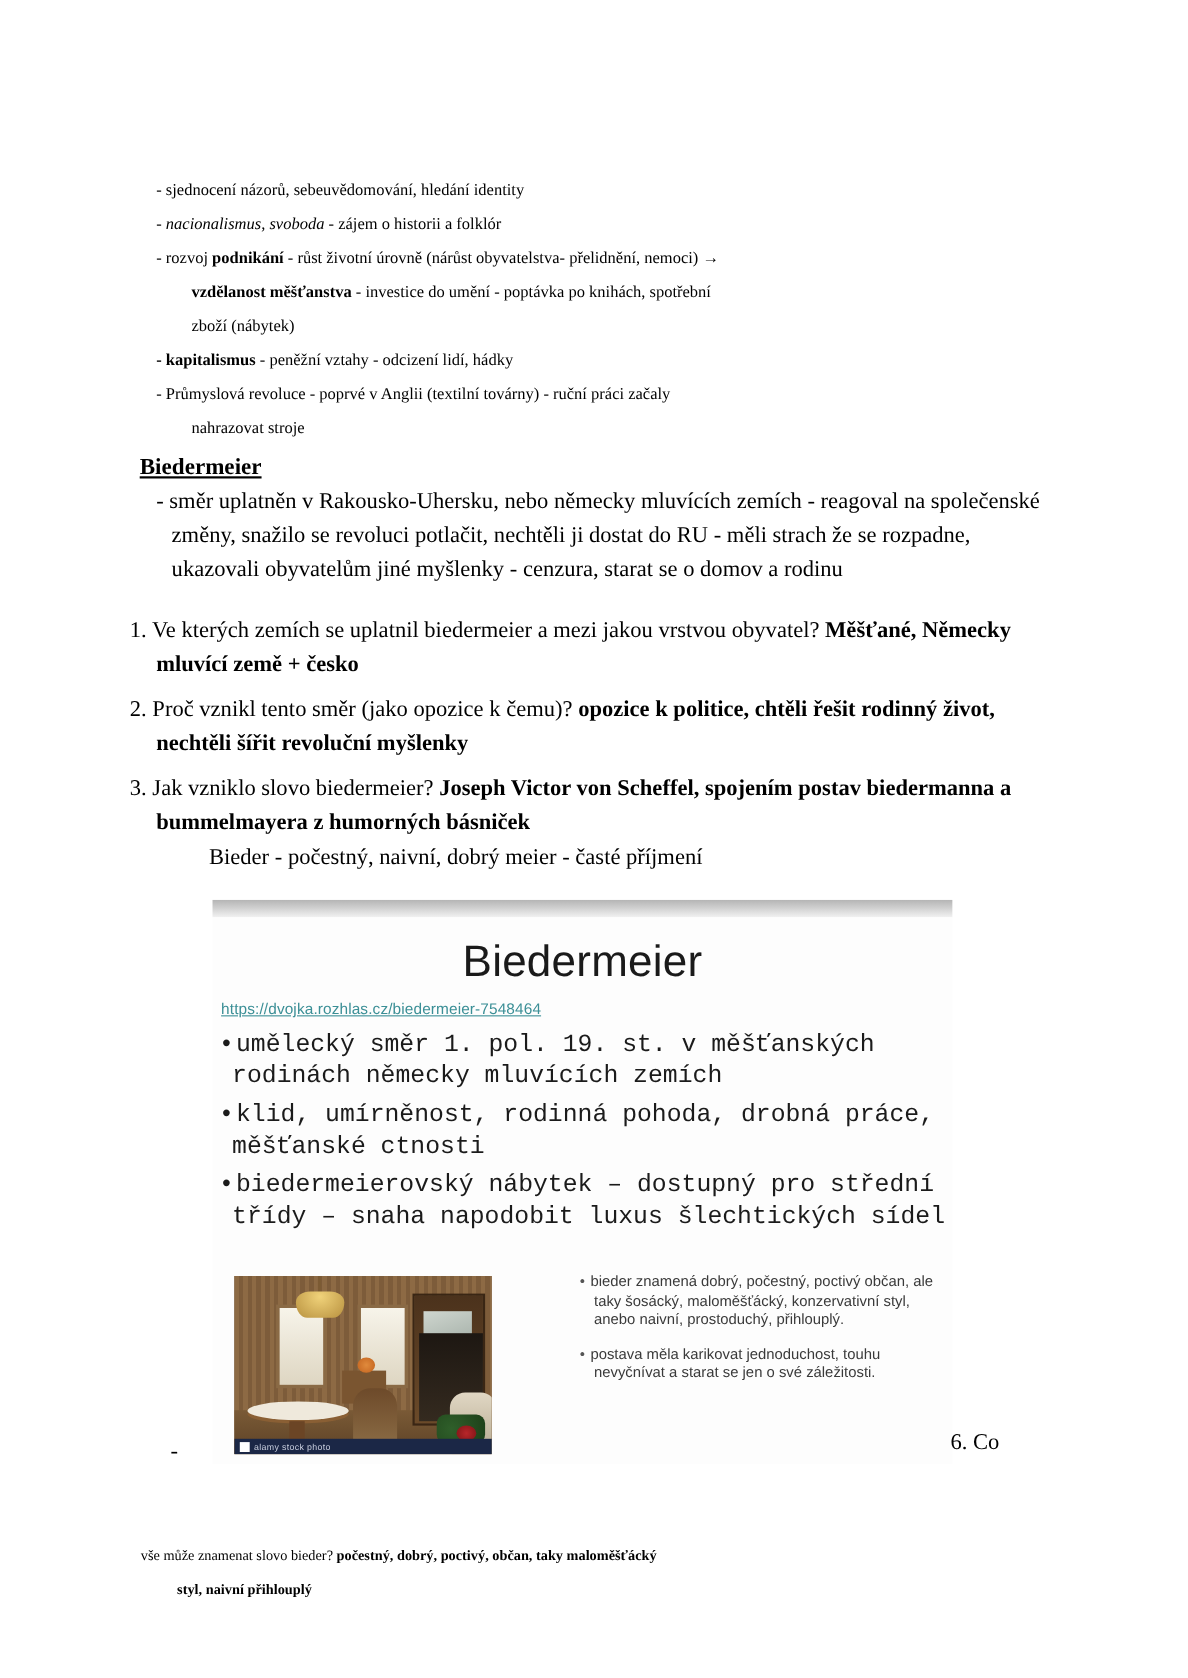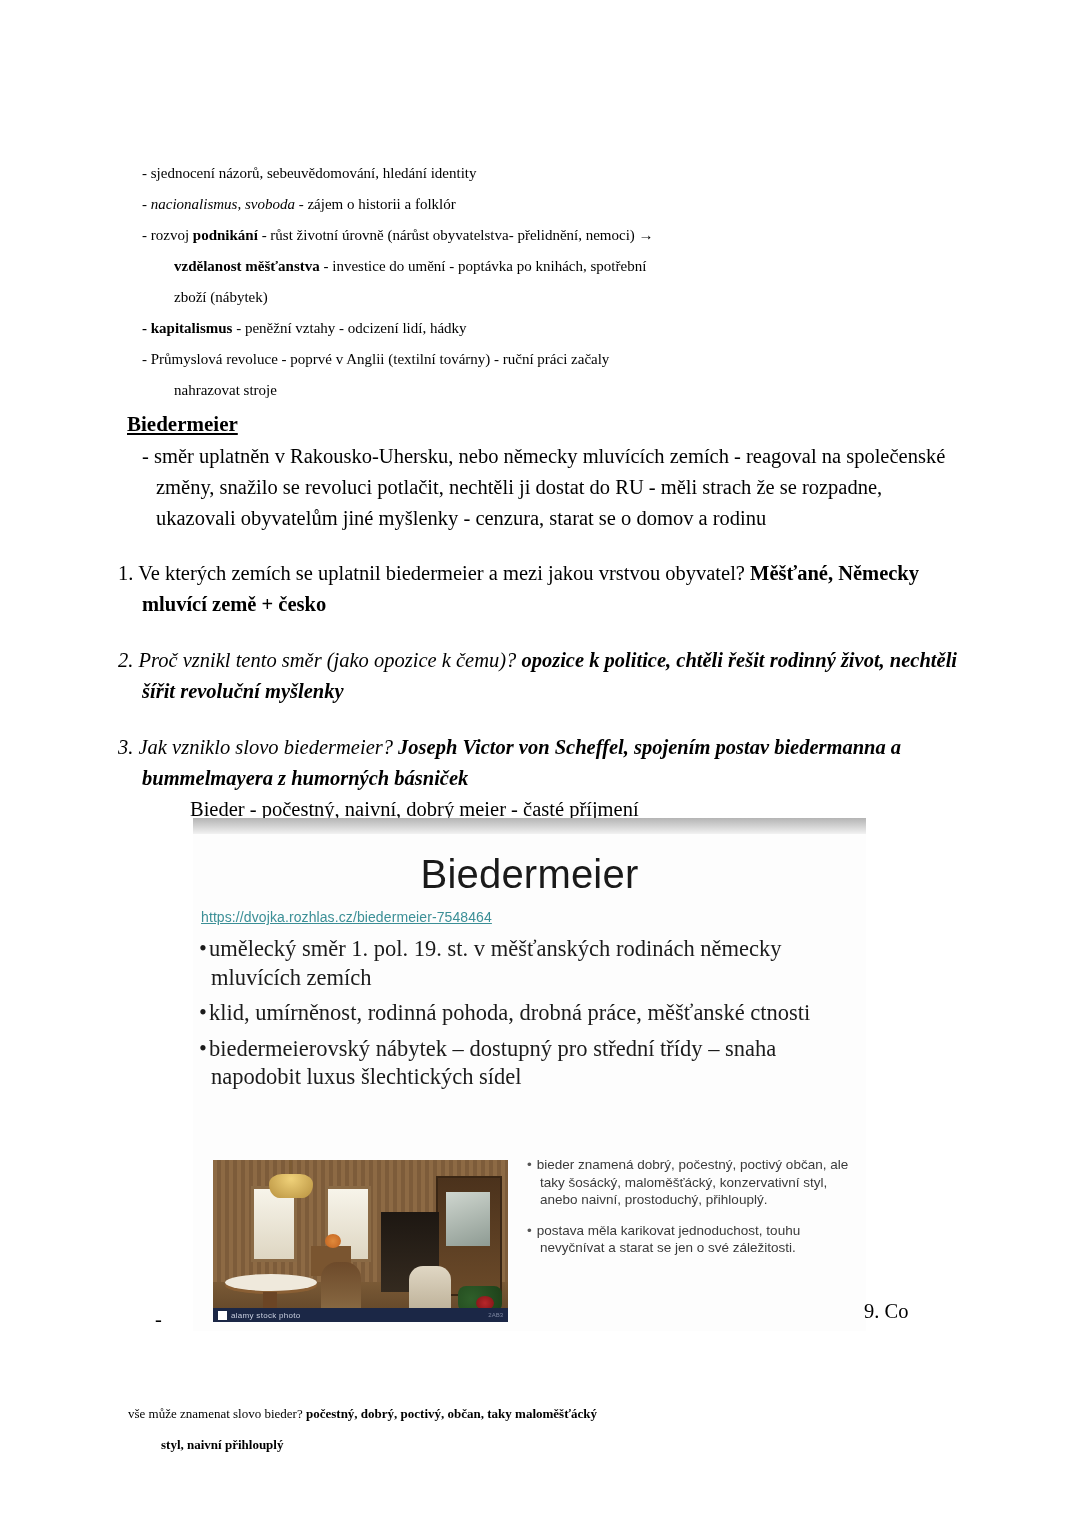--- a/index.html
+++ b/index.html
@@ -63,21 +63,21 @@
     margin: 0;
   }
 
   .qa {
     font-size: 20.5px;
     line-height: 31px;
     margin: 0 0 0 -14px;
     padding-left: 28px;
     text-indent: -24px;
   }
-  .qa.spaced { margin-top: 25px; font-style: italic; }
+  .qa.spaced { margin-top: 10px; }
 
   .subnote {
     font-size: 20.5px;
     line-height: 31px;
     padding-left: 62px;
     margin: 0;
   }
 
   
   .slide-wrap {
@@ -117,21 +117,21 @@
     font-size: 14px;
     color: #3b8f96;
     text-decoration: underline;
     margin: 12px 0 0 8px;
     letter-spacing: 0.1px;
   }
   .slide-bullets {
     list-style: none;
     margin: 10px 0 0 0;
     padding: 0 6px 0 6px;
-    font-family: Liberation Serif, serif;
+    font-family: Liberation Mono, monospace;
   }
   .slide-bullets li {
     font-size: 22.5px;
     line-height: 28.5px;
     color: #1b1b1b;
     margin-bottom: 7px;
     padding-left: 12px;
     text-indent: -12px;
   }
   .slide-bullets li::before {
@@ -145,21 +145,21 @@
     top: 320px;
     width: 673px;
     height: 177px;
   }
 
   
   .photo {
     position: absolute;
     left: 20px;
     top: 6px;
-    width: 295px;
+    width: 234px;
     height: 162px;
     overflow: hidden;
     background: #6f5336;
   }
   .ph-wall {
     position: absolute; left:0; top:0; width:295px; height:140px;
     background:
       repeating-linear-gradient(90deg,
         #8d6a44 0px, #8d6a44 4px,
         #7d5c3a 4px, #7d5c3a 8px);
@@ -418,19 +418,19 @@
             <li>bieder znamená dobrý, počestný, poctivý občan, ale taky šosácký, maloměšťácký, konzervativní styl, anebo naivní, prostoduchý, přihlouplý.</li>
             <li>postava měla karikovat jednoduchost, touhu nevyčnívat a starat se jen o své záležitosti.</li>
           </ul>
         </div>
 
       </div>
     </div>
   </div>
 
   <div class="trail-dash">-</div>
-  <div class="trail-num">9. Co</div>
+  <div class="trail-num">6. Co</div>
   <div class="trail-rest">
     <span>vše může znamenat slovo bieder? </span><b>počestný, dobrý, poctivý, občan, taky maloměšťácký</b>
     <b style="display:block;margin-left:33px;">styl, naivní přihlouplý</b>
   </div>
 
 </div>
 
 </body></html>

